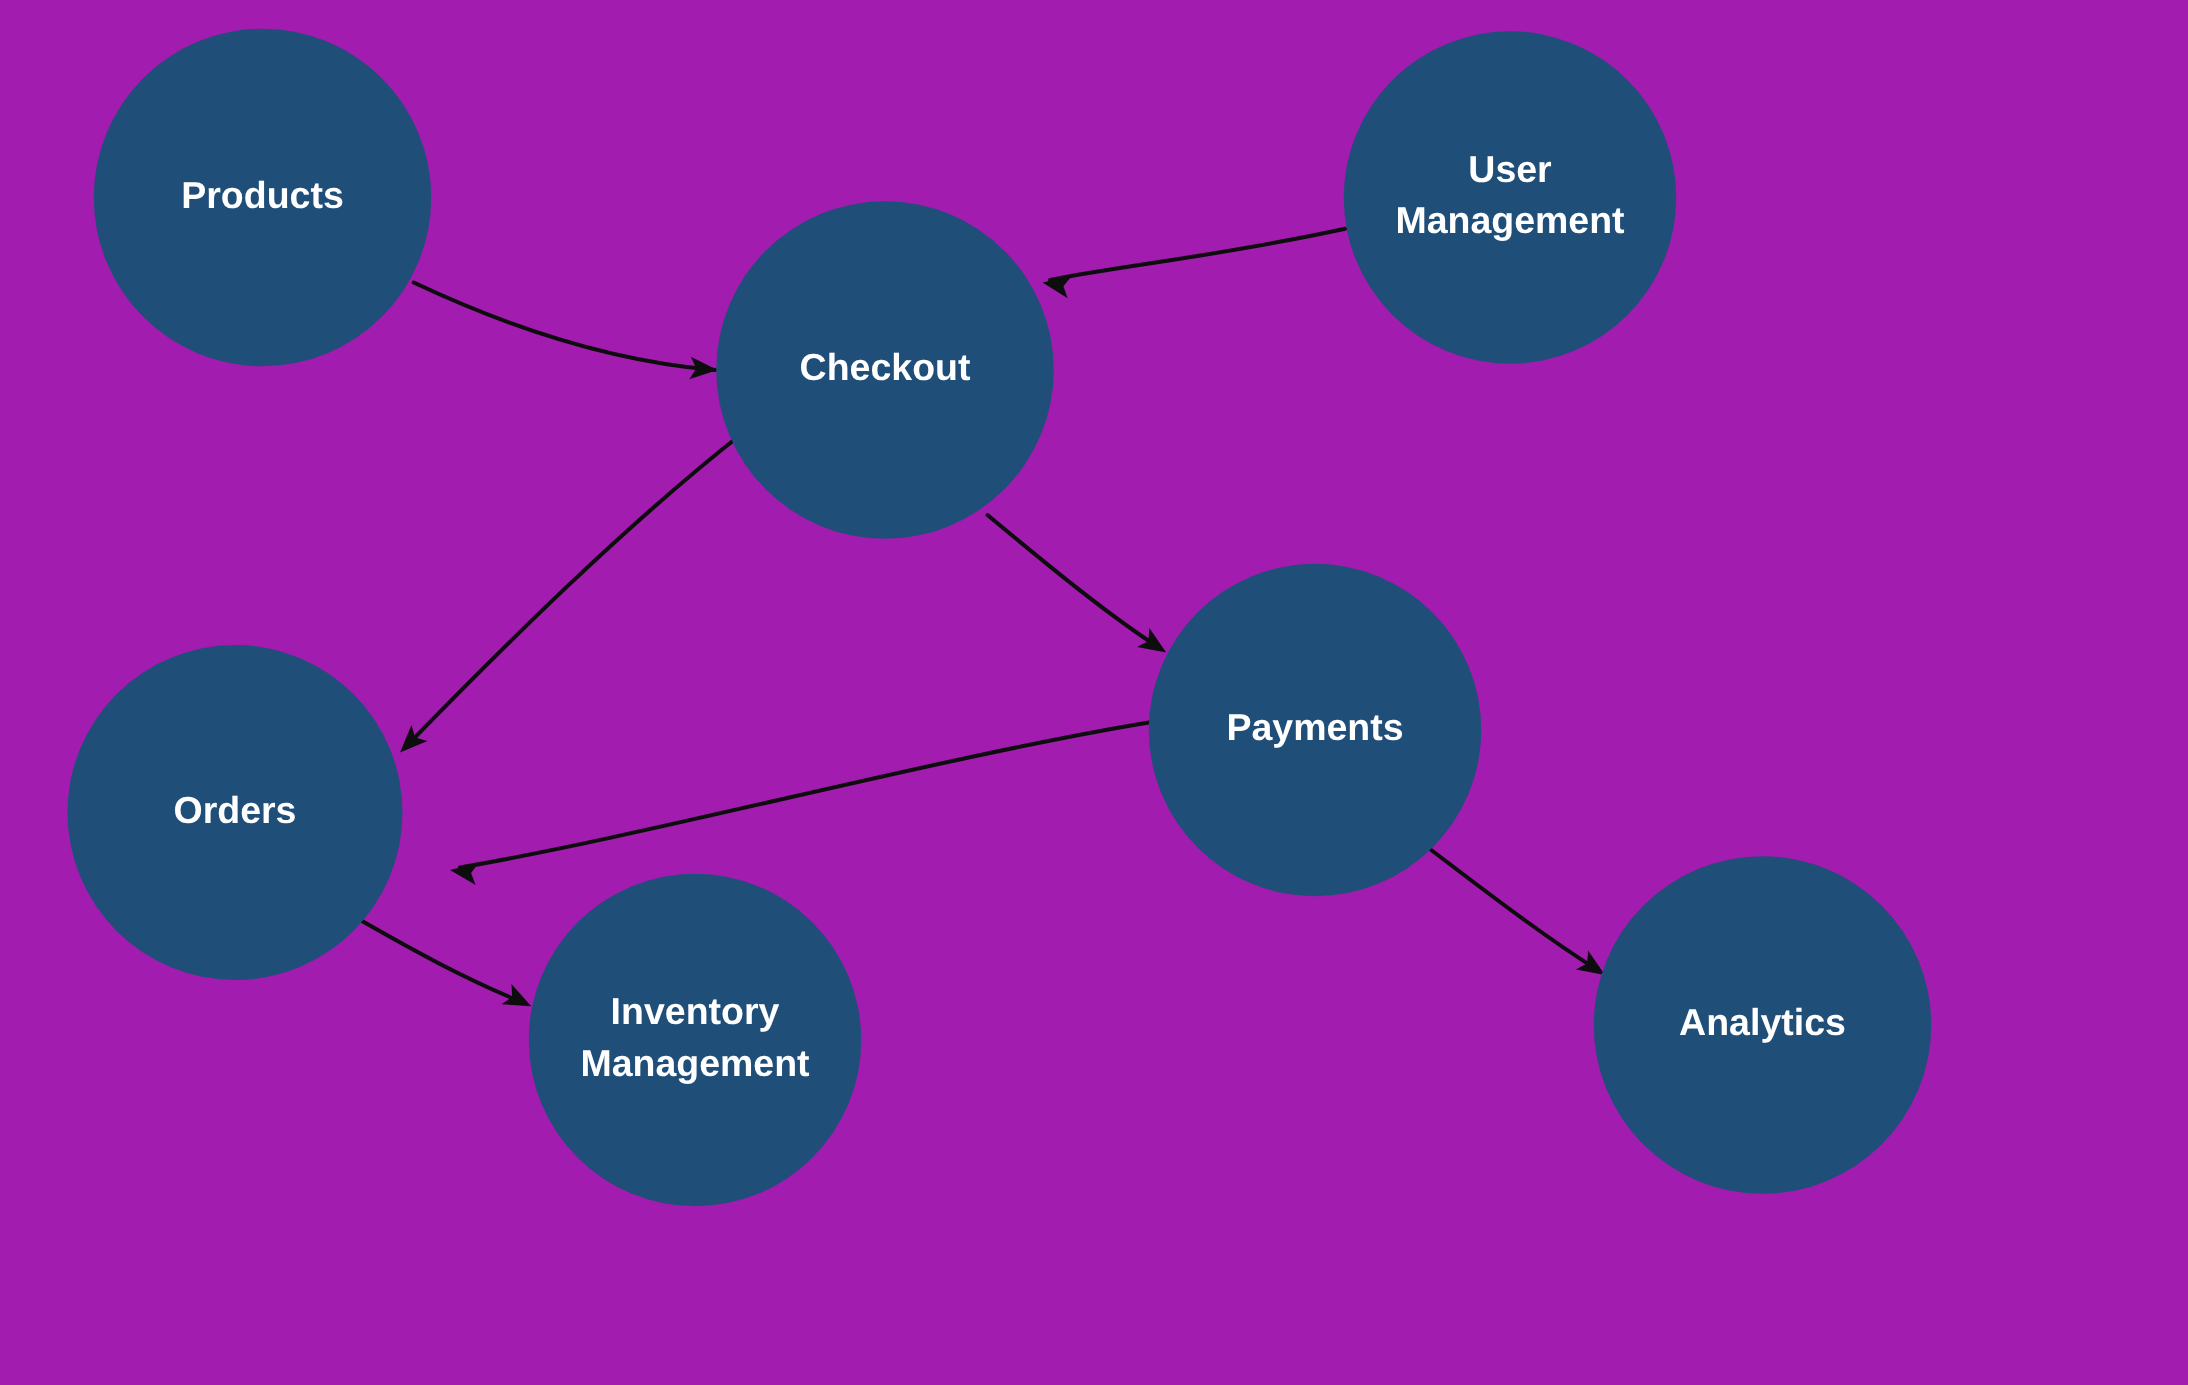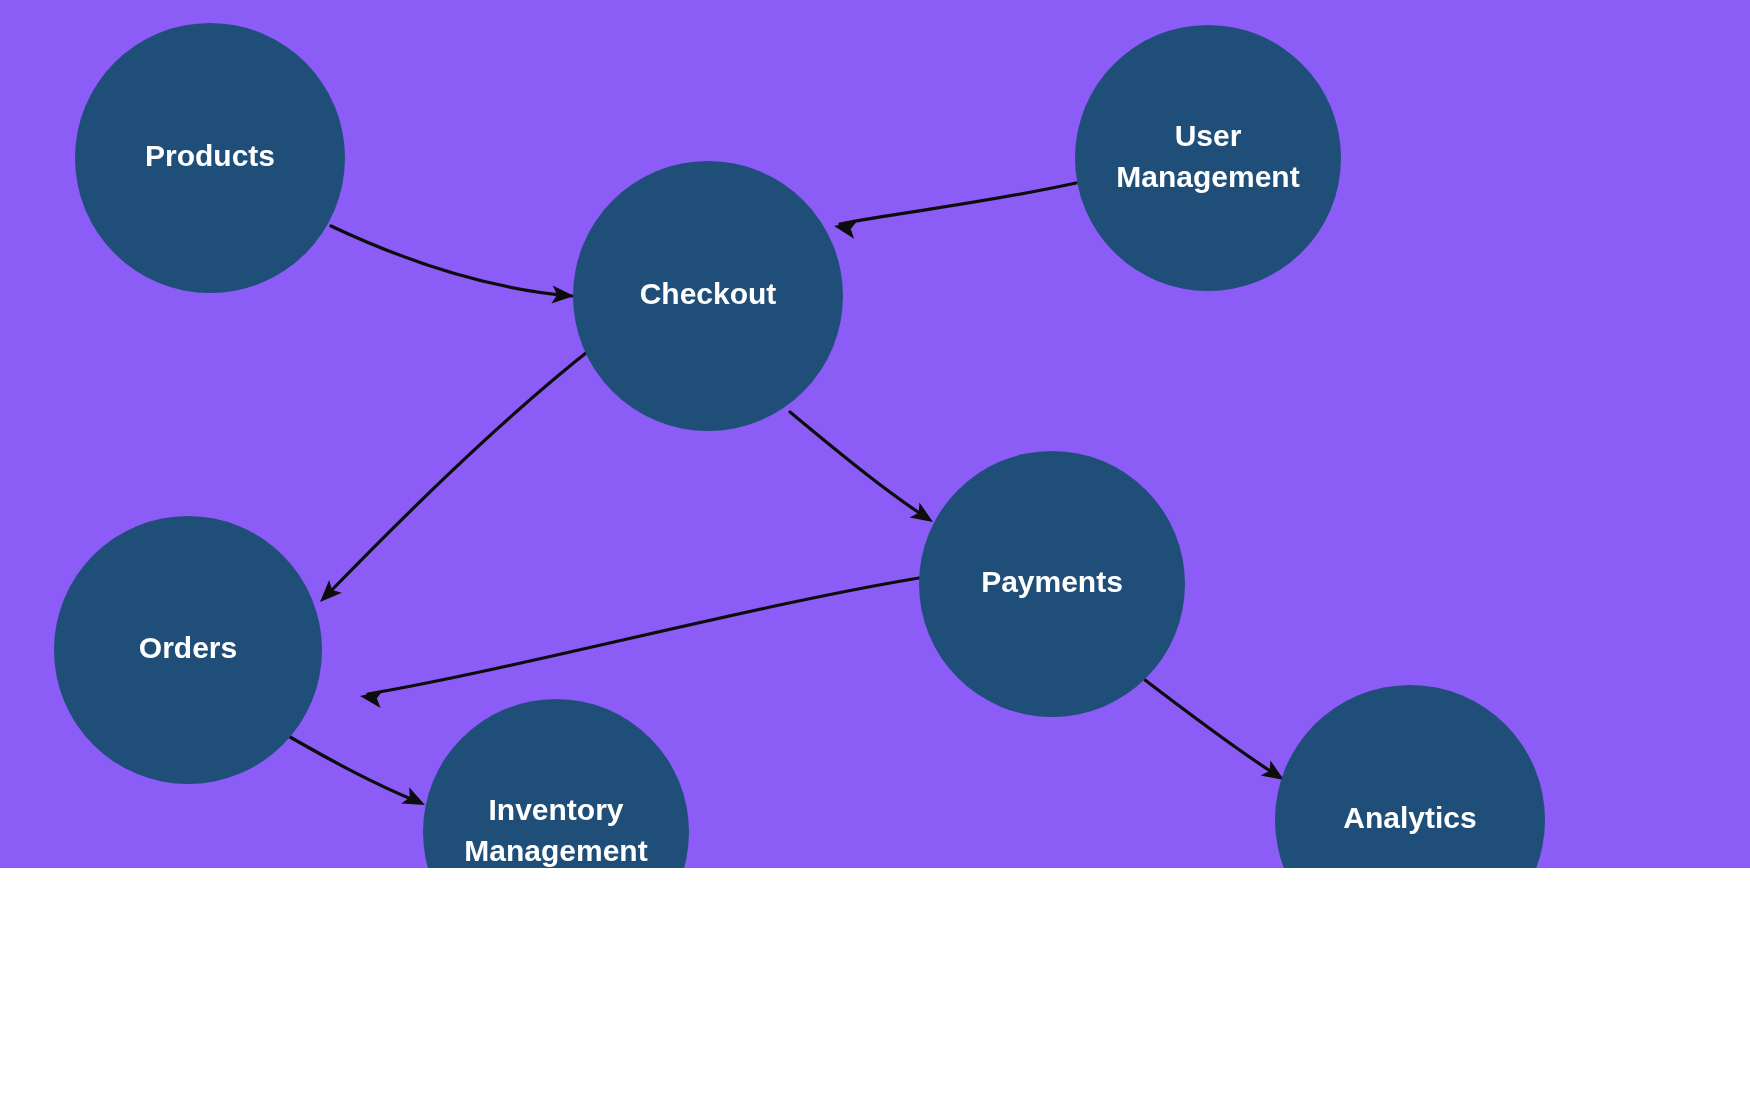--- a/index.html
+++ b/index.html
@@ -8,22 +8,22 @@
     padding: 0;
     background: #ffffff;
   }
   body {
     font-family: "Liberation Sans", sans-serif;
     -webkit-font-smoothing: antialiased;
   }
   #canvas-wrap {
     position: relative;
     width: 1750px;
-    height: 868px;
-    background: #8b5cf6;
+    height: 1108px;
+    background: #a21caf;
     overflow: hidden;
   }
   svg#graph {
     position: absolute;
     top: 0;
     left: 0;
     width: 1750px;
     height: 1108px;
     display: block;
   }

